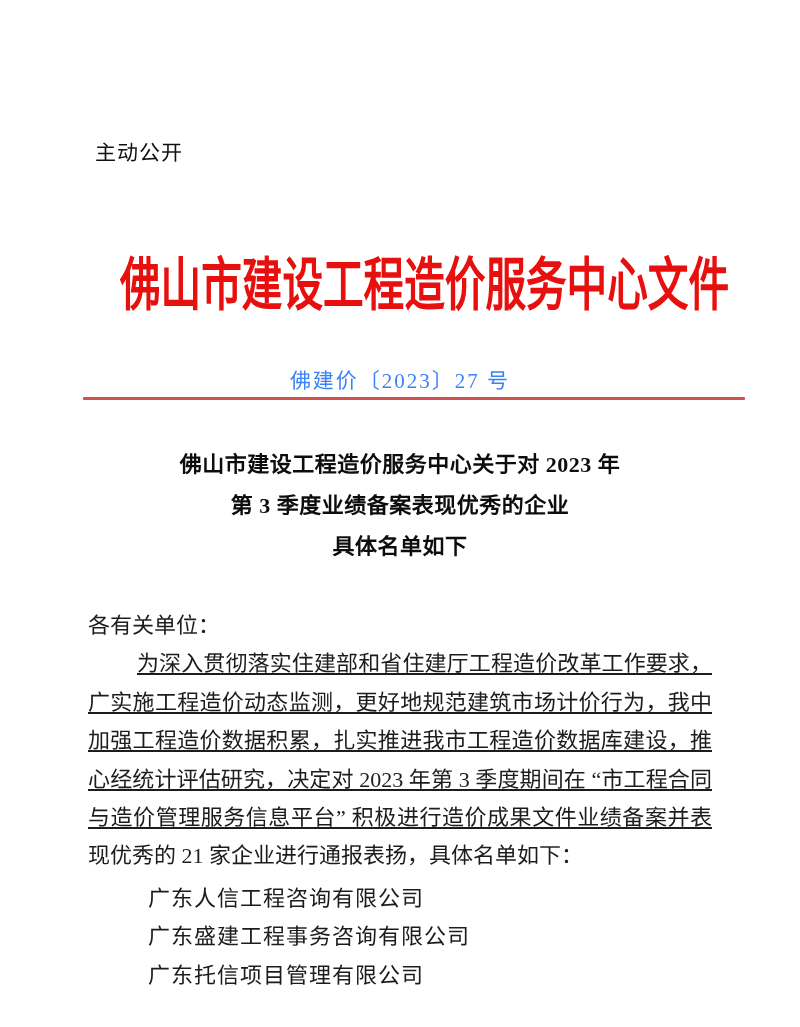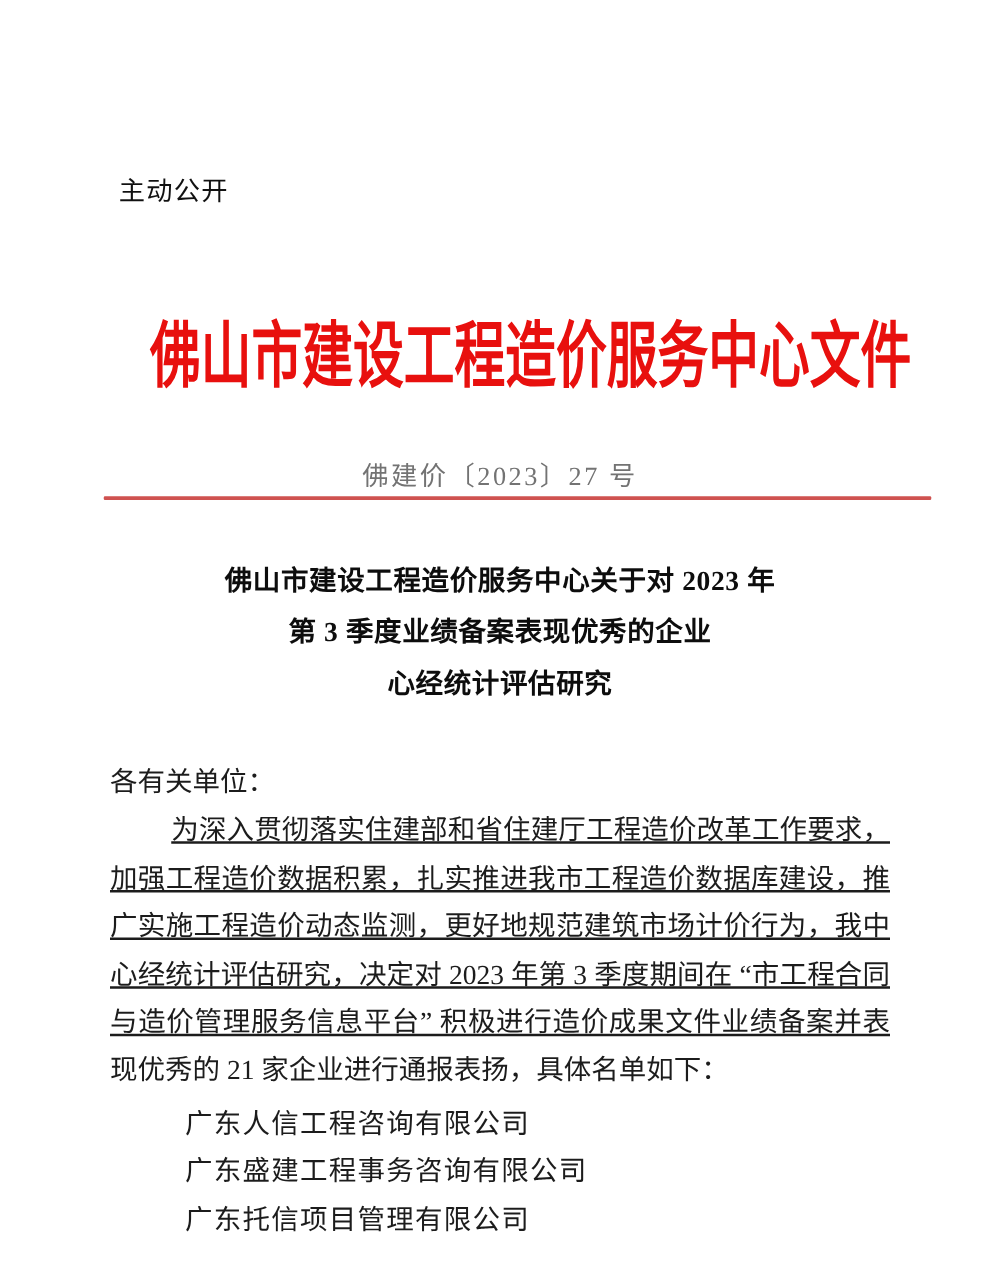--- a/index.html
+++ b/index.html
@@ -48,21 +48,21 @@
   }
 
   
   .doc-number {
     position: absolute;
     left: 0;
     right: 0;
     top: 364px;
     text-align: center;
     font-size: 21px;
-    color: #737373;
+    color: #3b82f6;
     letter-spacing: 2px;
     white-space: nowrap;
   }
 
   
   .red-divider {
     position: absolute;
     left: 83px;
     top: 397px;
     width: 662px;
@@ -125,29 +125,29 @@
 
   <div class="org-title">佛山市建设工程造价服务中心文件</div>
 
   <div class="doc-number">佛建价〔2023〕27 号</div>
 
   <div class="red-divider"></div>
 
   <div class="notice-title">
     <div>佛山市建设工程造价服务中心关于对 2023 年</div>
     <div>第 3 季度业绩备案表现优秀的企业</div>
-    <div>心经统计评估研究</div>
+    <div>具体名单如下</div>
   </div>
 
   <div class="body-text">
     <div class="para-line">各有关单位：</div>
 
     <div class="para-line indent just">为深入贯彻落实住建部和省住建厅工程造价改革工作要求，</div>
+    <div class="para-line just">广实施工程造价动态监测，更好地规范建筑市场计价行为，我中</div>
     <div class="para-line just">加强工程造价数据积累，扎实推进我市工程造价数据库建设，推</div>
-    <div class="para-line just">广实施工程造价动态监测，更好地规范建筑市场计价行为，我中</div>
     <div class="para-line just">心经统计评估研究，决定对 2023 年第 3 季度期间在 “市工程合同</div>
     <div class="para-line just">与造价管理服务信息平台” 积极进行造价成果文件业绩备案并表</div>
     <div class="para-line">现优秀的 21 家企业进行通报表扬，具体名单如下：</div>
 
     <div class="company-list">
       <div class="company">广东人信工程咨询有限公司</div>
       <div class="company">广东盛建工程事务咨询有限公司</div>
       <div class="company">广东托信项目管理有限公司</div>
     </div>
   </div>

